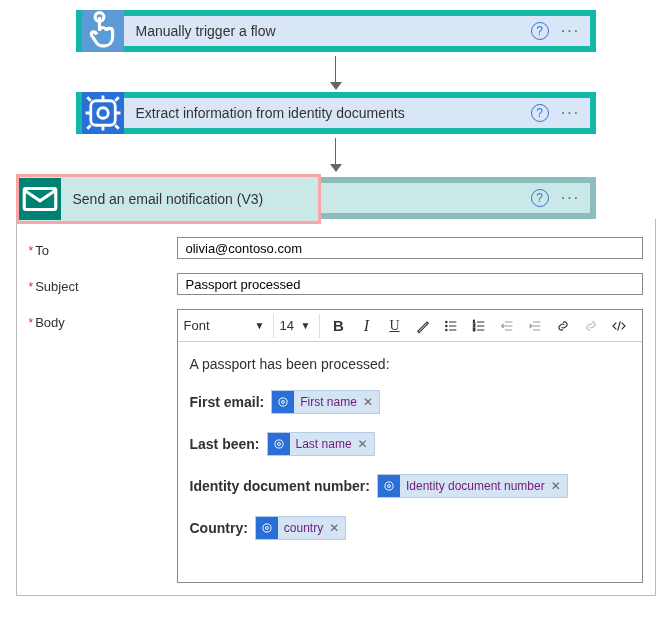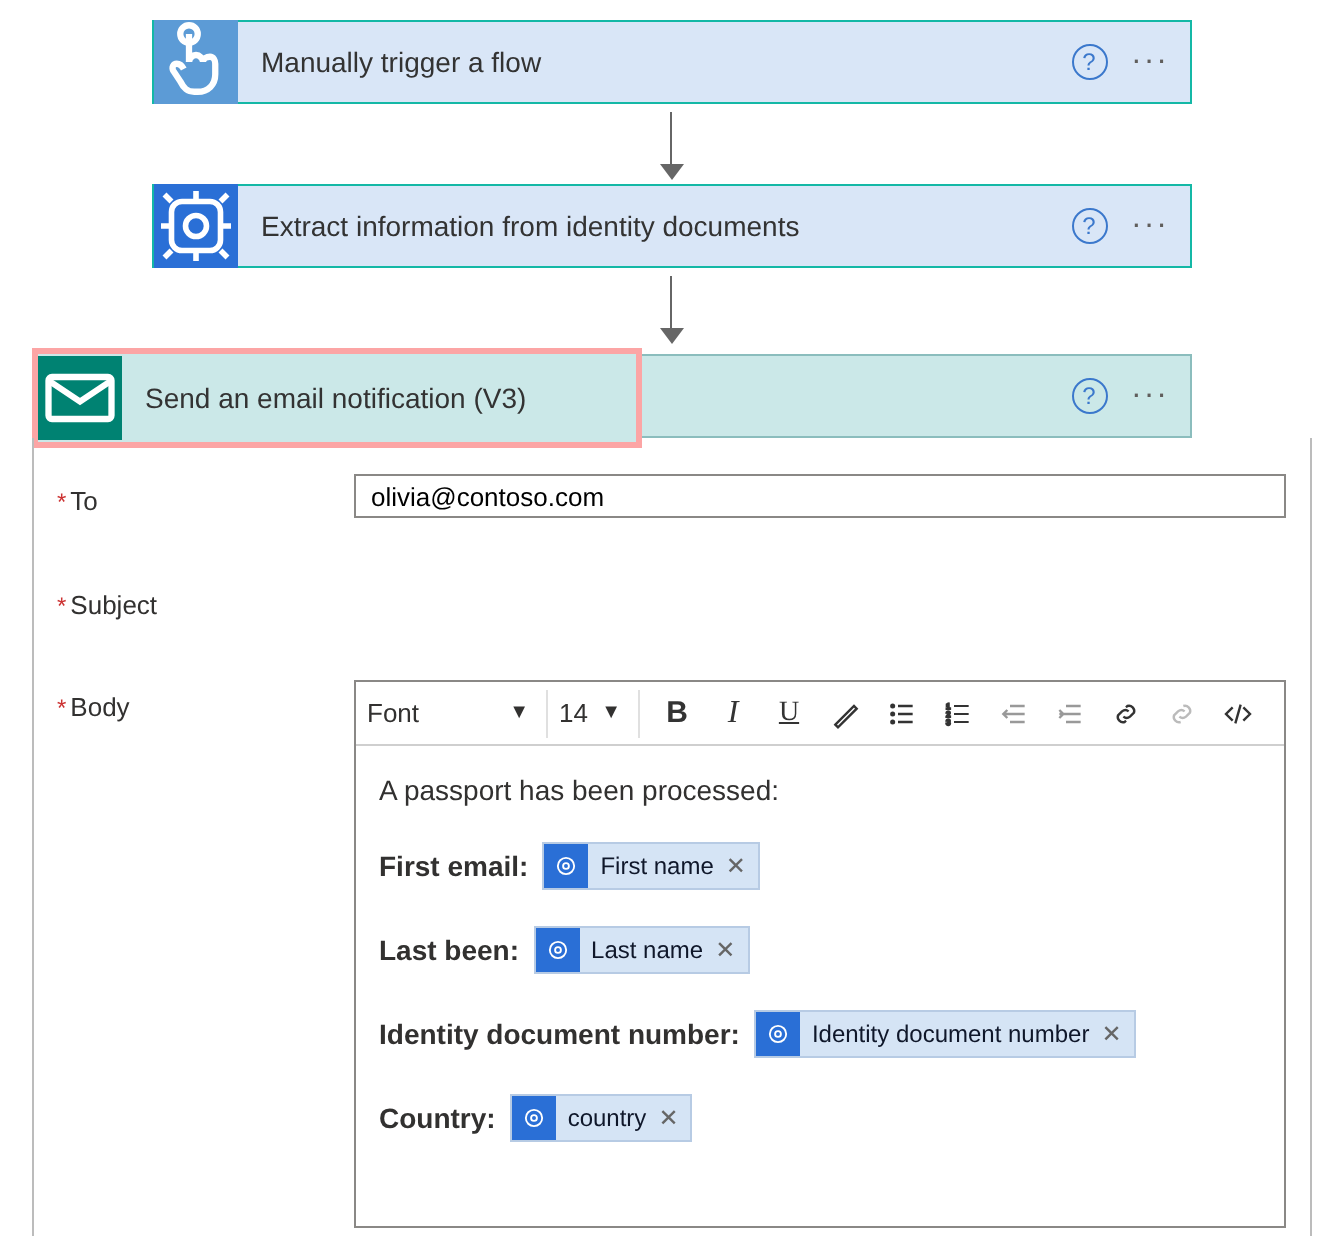--- a/index.html
+++ b/index.html
@@ -7,21 +7,21 @@
       font-family: "Segoe UI", Tahoma, sans-serif;
       font-size: 13px;
       color: #323130;
       background: #fff;
       padding: 10px;
       width: 671px;
     }
     .flow-container { display: flex; flex-direction: column; align-items: center; }
     .step-card {
       width: 520px;
-      border: 1px solid #14b8a6;
+      border: 6px solid #14b8a6;
       background: #d9e6f7;
       display: flex;
       align-items: center;
       height: 42px;
       position: relative;
     }
     .step-card.green { background: #cbe8e8; border-color: #8bbdbd; }
     .icon-box {
       width: 42px; height: 42px;
       display: flex; align-items: center; justify-content: center;
@@ -53,21 +53,21 @@
     .highlight { border: 3px solid #fca5a5; }
     .highlight .step-card { border: none; }
     .highlight-wrapper { width: 640px; }
 
     .details-panel {
       width: 640px;
       border: 1px solid #bcbcbc;
       border-top: none;
       padding: 18px 12px 12px 12px;
     }
-    .form-row { display: flex; align-items: flex-start; margin-bottom: 30px; }
+    .form-row { display: flex; align-items: flex-start; margin-bottom: 14px; }
     .form-label {
       width: 148px; font-size: 13px; color: #323130; padding-top: 6px;
     }
     .form-label .ast { color: #c33; margin-right: 2px; font-size: 12px; }
     .form-field { flex: 1; }
     .text-input {
       width: 100%; height: 22px; border: 1px solid #8a8886;
       padding: 0 8px; font-size: 13px; font-family: inherit;
     }
     .editor-wrap { border: 1px solid #8a8886; }
@@ -100,21 +100,21 @@
       display: inline-flex; align-items: center;
       background: #d5e4f5; border: 1px solid #b7cbe4;
       font-size: 12px; height: 24px; padding-right: 6px;
       margin-left: 3px;
     }
     .token .token-icon {
       width: 22px; height: 22px; background: #2a6fd6;
       display: flex; align-items: center; justify-content: center; margin-right: 6px;
     }
     .token .token-icon svg { width: 14px; height: 14px; }
-    .token .tx { color: #0f172a; }
+    .token .tx { color: #701a75; }
     .token .remove { margin-left: 6px; color: #666; font-size: 12px; cursor: pointer; }
   </style>
 </head>
 <body>
 
 <div class="flow-container">
 
   <div class="step-card">
     <div class="icon-box light">
       <svg viewBox="0 0 24 24" fill="none" stroke="#fff" stroke-width="1.8">
@@ -180,20 +180,23 @@
 
     <div class="form-row">
       <div class="form-label"><span class="ast">*</span><span>To</span></div>
       <div class="form-field">
         <input class="text-input" type="text" value="olivia@contoso.com" style="">
       </div>
     </div>
 
     <div class="form-row">
       <div class="form-label"><span class="ast">*</span><span>Subject</span></div>
+      <div class="form-field">
+        <input class="text-input" type="text" value="Passport processed" style="">
+      </div>
     </div>
 
     <div class="form-row" style="margin-bottom:0;justify-content:center;">
       <div class="form-label"><span class="ast">*</span><span>Body</span></div>
       <div class="form-field">
         <div class="editor-wrap">
           <div class="editor-toolbar">
             <div class="tb-select font">
               <span>Font</span>
                 <span class="caret">▼</span>

